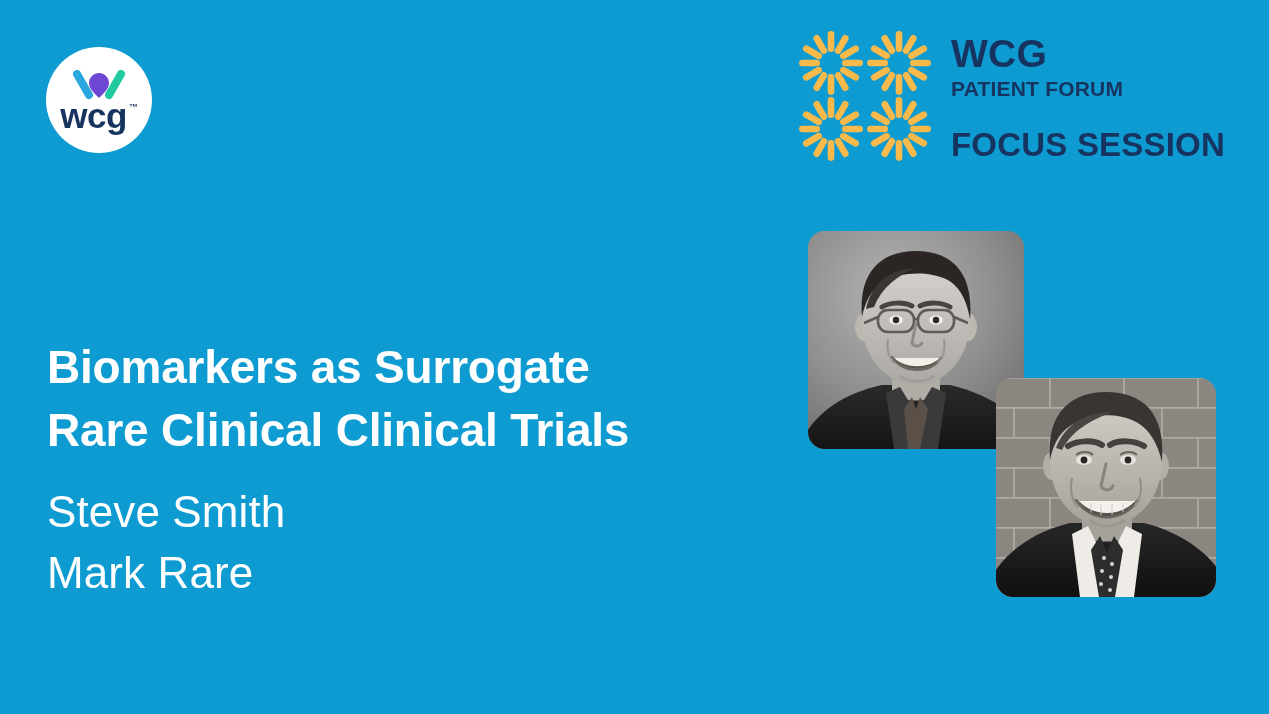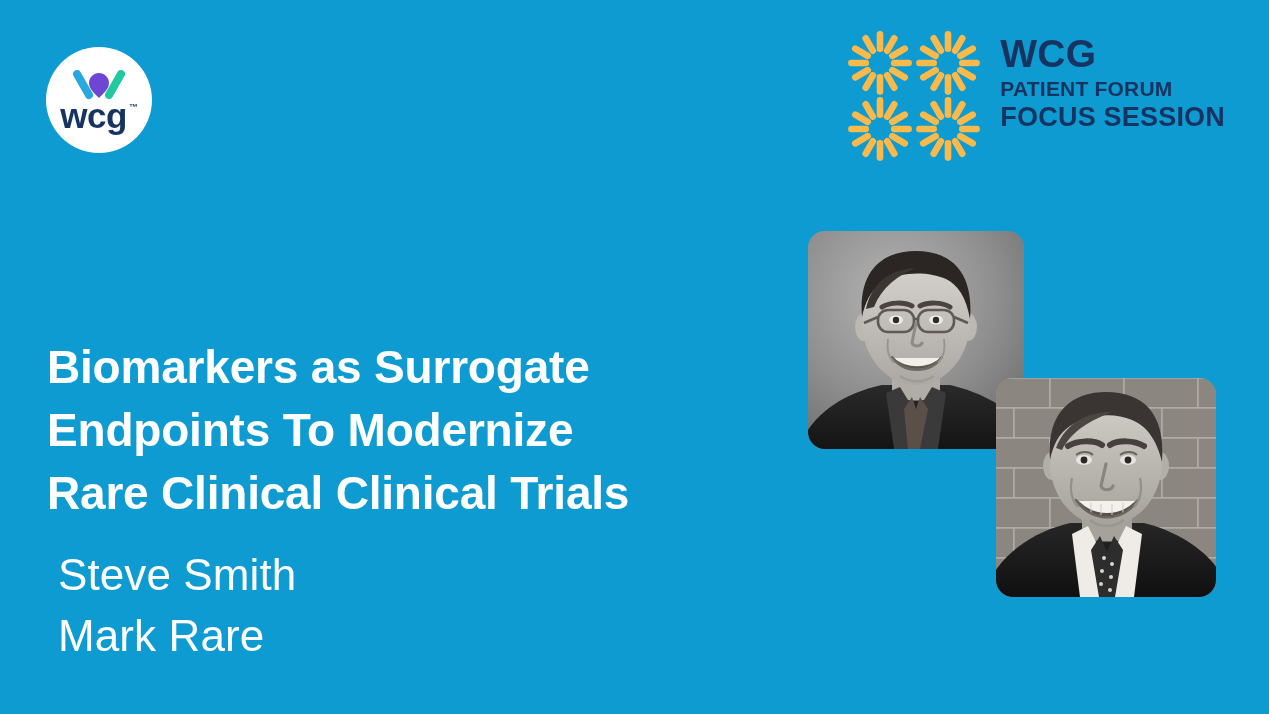--- a/index.html
+++ b/index.html
@@ -86,21 +86,21 @@
   }
   .brand-line {
     color: #16345f;
     font-weight: 700;
     letter-spacing: 0.2px;
     line-height: 1.0;
     white-space: nowrap;
   }
   .brand-line.l1 { font-size: 39px; margin-bottom: 5px; }
   .brand-line.l2 { font-size: 21px; margin-bottom: 5px; }
-  .brand-line.l3 { font-size: 27px; }
+  .brand-line.l3 { font-size: 33px; margin-top: 24px; }
 
   
   .text-block {
     position: absolute;
     left: 47px;
     top: 336px;
     width: 680px;
   }
   .slide-title {
     color: #ffffff;
@@ -112,21 +112,20 @@
   }
   .speakers {
     margin-top: 20px;
   }
   .speaker {
     color: #ffffff;
     font-size: 44px;
     font-weight: 300;
     line-height: 1.38;
     letter-spacing: 0.1px;
-    margin-left: 11px;
   }
 
   
   .photo {
     position: absolute;
     border-radius: 17px;
     overflow: hidden;
     background: #8a8a8a;
   }
   .photo-1 {
@@ -232,21 +231,20 @@
     <div class="brand-text">
       <div class="brand-line l1">WCG</div>
       <div class="brand-line l2">PATIENT FORUM</div>
       <div class="brand-line l3">FOCUS SESSION</div>
     </div>
   </div>
 
   <div class="text-block">
     <h1 class="slide-title">
       <div>Biomarkers as Surrogate</div>
-      <div>Endpoints To Modernize</div>
       <div>Rare Clinical Clinical Trials</div>
     </h1>
     <div class="speakers">
       <div class="speaker">Steve Smith</div>
       <div class="speaker">Mark Rare</div>
     </div>
   </div>
 
   <div class="photo photo-1">
     <svg viewBox="0 0 216 218" preserveAspectRatio="xMidYMid slice" aria-hidden="true">

